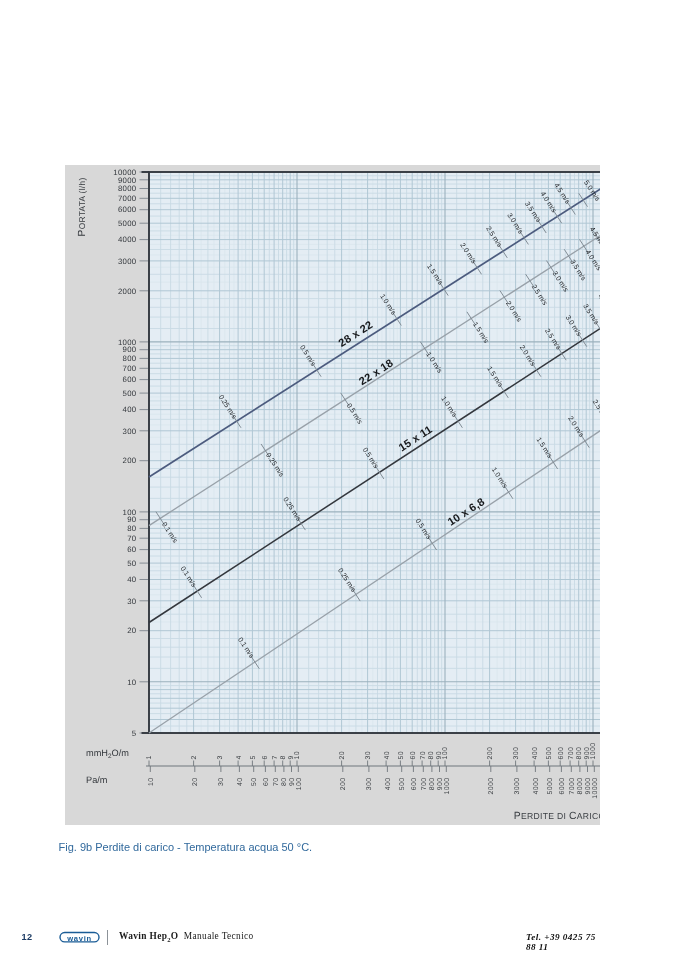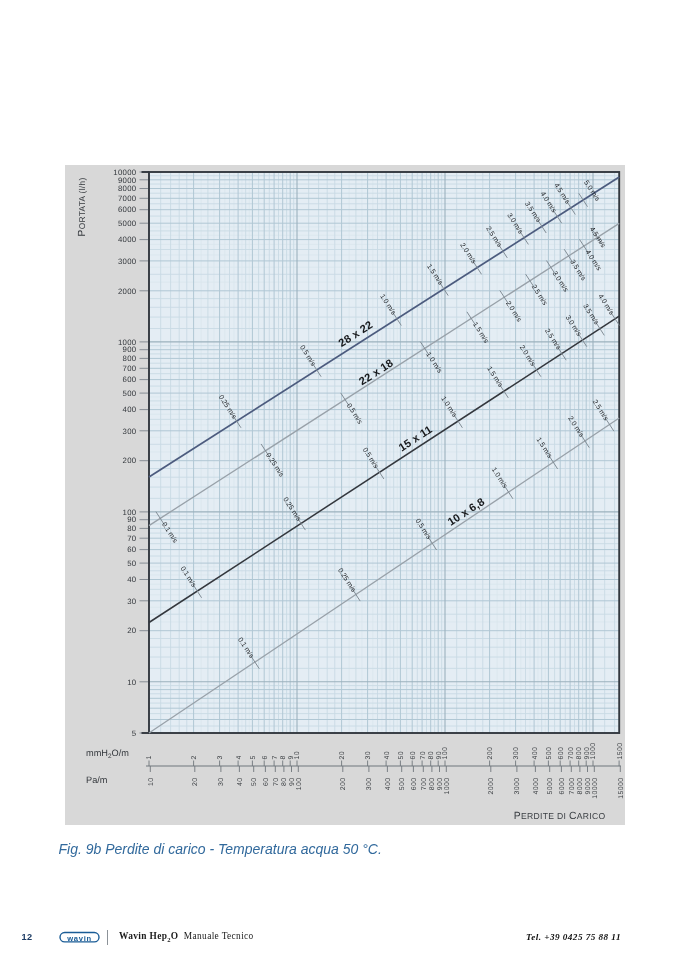--- a/index.html
+++ b/index.html
@@ -1,15 +1,15 @@
 <!DOCTYPE html>
 <html><head><meta charset="utf-8">
 <style>
 html,body{margin:0;padding:0;background:#ffffff;font-family:"Liberation Sans",sans-serif;}
-#page{position:relative;width:678px;height:959px;overflow:hidden;opacity:0.999;}
+#page{position:relative;width:590px;height:959px;overflow:hidden;opacity:0.999;padding-left:10px;}
 </style></head>
 <body>
 <div id="page">
 
 <svg width="678" height="959" viewBox="0 0 678 959" style="position:absolute;left:0;top:0;text-rendering:geometricPrecision">
 
 <rect x="65" y="165" width="560" height="660" fill="#d8d8d8"></rect>
 
 <rect x="149.0" y="172.0" width="470.2" height="561.0" fill="#e4edf4"></rect>
 
@@ -513,21 +513,21 @@
         <text transform="translate(622.7,777.5) rotate(-90)" text-anchor="end">15000</text>
       </g>
 
 <text x="86" y="755.5" font-size="9.2" fill="#34383d">mmH<tspan font-size="6.4" dy="2">2</tspan><tspan dy="-2">O/m</tspan></text>
 
 <text x="86" y="782.5" font-size="9.2" fill="#34383d">Pa/m</text>
 
 <text x="605.5" y="818.5" font-size="8.6" fill="#3c4045" text-anchor="end" letter-spacing="0.3"><tspan font-size="10.4">P</tspan>ERDITE DI <tspan font-size="10.4">C</tspan>ARICO</text>
 </svg>
 
-<div style="position:absolute;left:58.5px;top:841px;font-size:14px;letter-spacing:0px;font-style:italic;color:#31699c;">Fig. 9b Perdite di carico - Temperatura acqua 50 °C.</div>
+<div style="position:absolute;left:58.5px;top:841px;font-size:11px;letter-spacing:0px;color:#31699c;">Fig. 9b Perdite di carico - Temperatura acqua 50 °C.</div>
 
 <div style="position:absolute;left:21.5px;top:932px;font-size:9.2px;font-weight:bold;color:#1d3c64;letter-spacing:0.5px;">12</div>
 
 <svg width="46" height="16" viewBox="0 0 46 16" style="position:absolute;left:59px;top:931px;">
 <rect x="1" y="1.5" width="39" height="9.4" rx="4.7" fill="none" stroke="#1a5c96" stroke-width="1.4"></rect>
 <text x="20.5" y="9.6" font-size="7.6" font-weight="bold" fill="#1a5c96" text-anchor="middle" letter-spacing="0.7" font-family="Liberation Sans, sans-serif">wavin</text>
 </svg>
 
 <div style="position:absolute;left:107px;top:930px;width:1px;height:15px;background:#8c9298;"></div>
 

